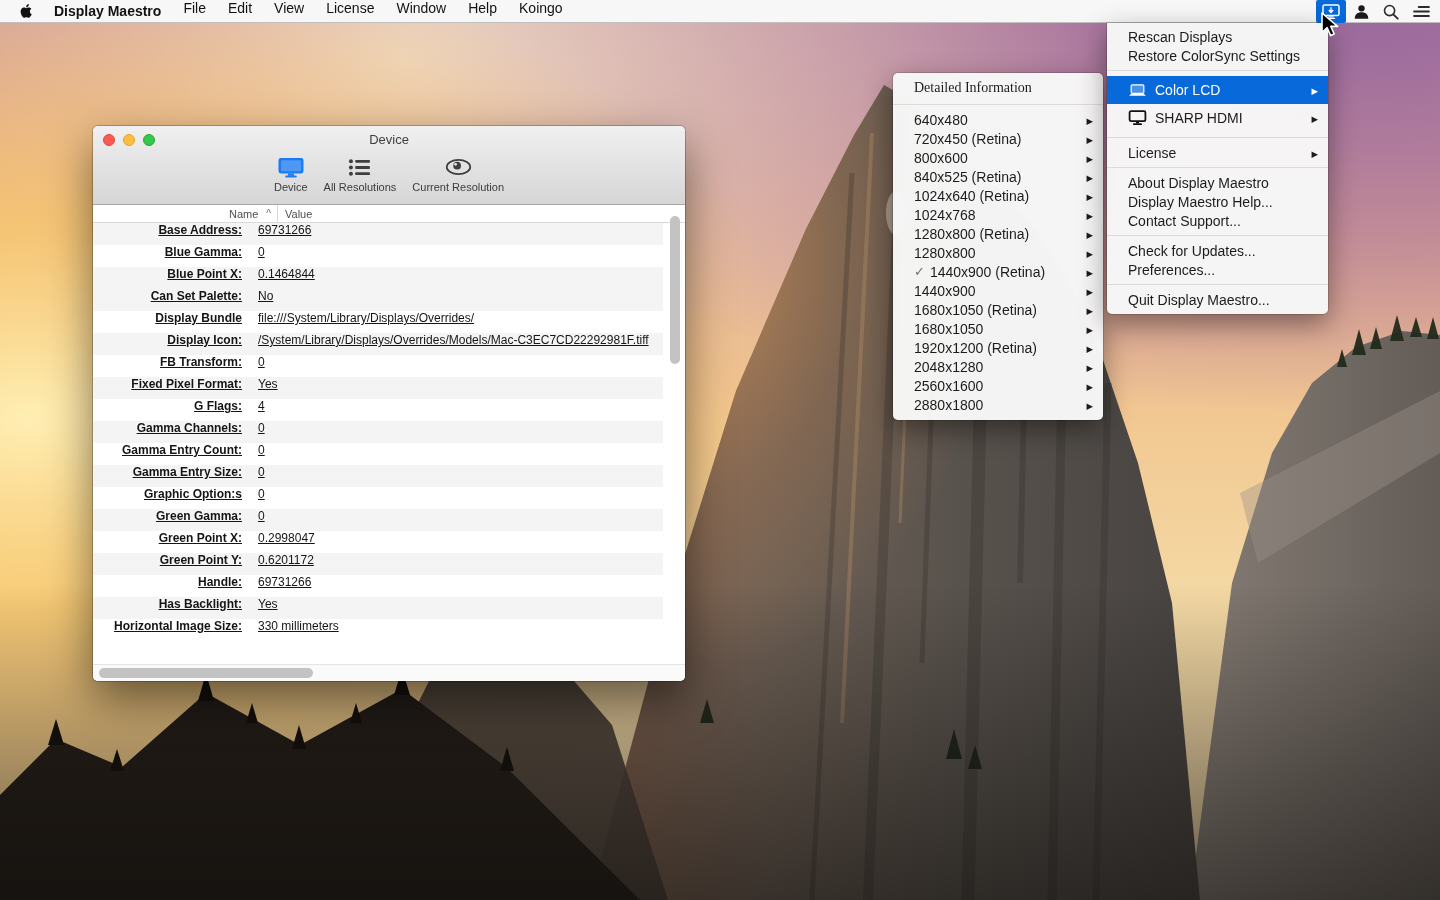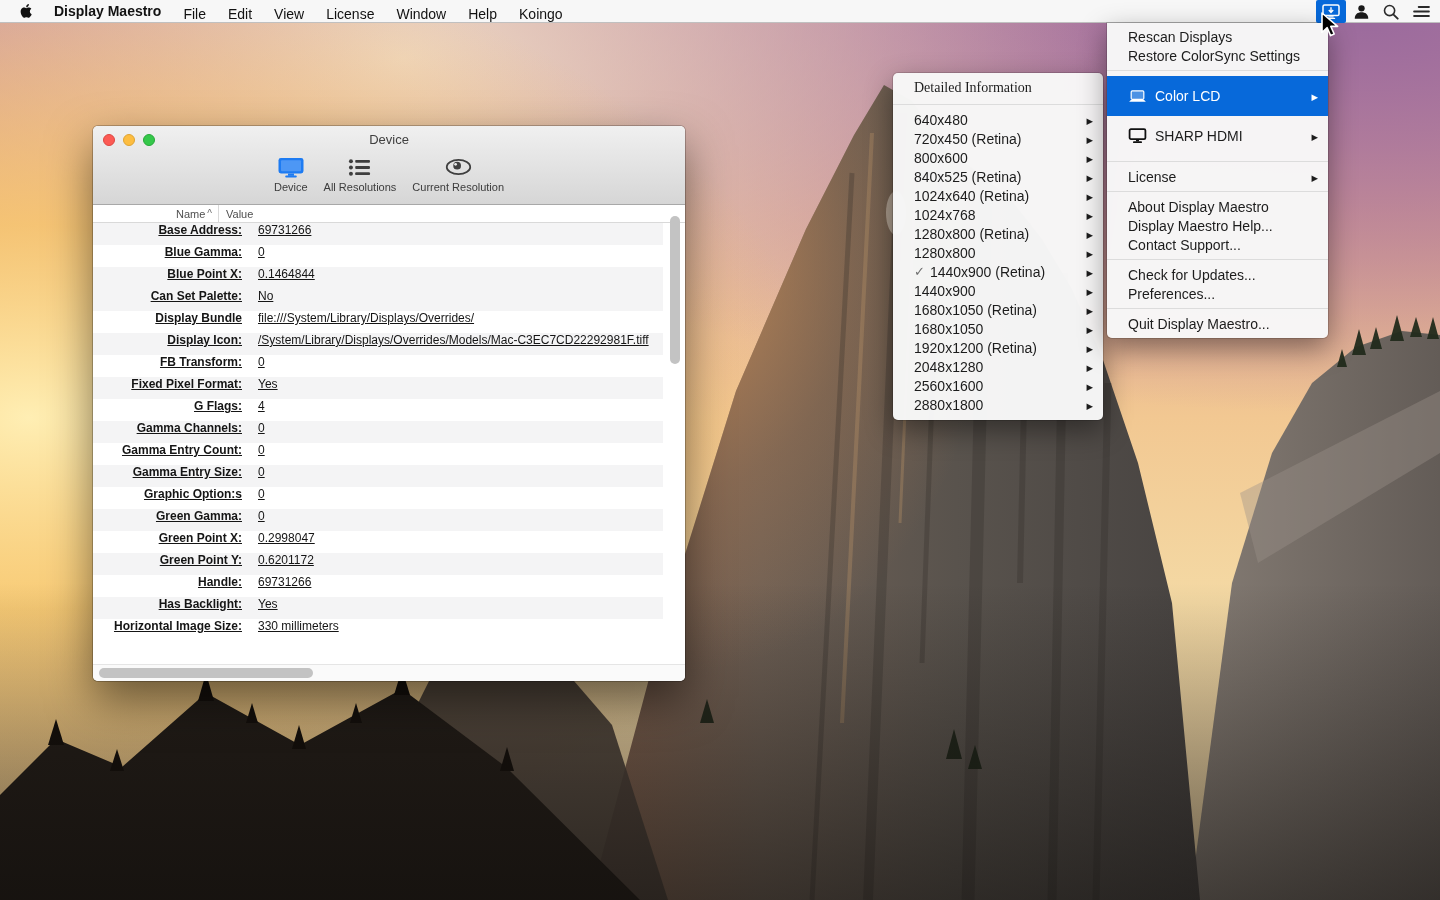--- a/index.html
+++ b/index.html
@@ -20,21 +20,21 @@
   .mb-status { width:30px; display:flex; align-items:center; justify-content:center; }
   .mb-status.active { background:#0769da; border-radius:2px; }
 
   
   .menu-panel { position:absolute; background:rgba(247,247,247,0.98);
     box-shadow:0 0 0 1px rgba(0,0,0,0.14), 0 10px 28px rgba(0,0,0,0.42);
     font-size:14px; color:#1c1c1c; }
   #status-menu { left:1107px; top:23px; width:221px; border-radius:0 0 5px 5px; padding:4px 0 5px; z-index:60; }
   #resolution-menu { left:893px; top:73px; width:210px; border-radius:5px; padding:4px 0 6px; z-index:55; }
   .menu-item { display:flex; align-items:center; height:19px; padding:0 10px 0 21px; white-space:nowrap; }
-  .menu-item.tall { height:40px; }
+  .menu-item.tall { height:28px; }
   .menu-item.header { height:22px;font-family:Liberation Serif, serif; }
   .menu-item .mi-label { flex:1; }
   .mi-icon { display:flex; margin-right:8px; }
   .mi-arrow { font-size:8.5px; color:#1c1c1c; transform:translateY(0.5px); }
   .mi-check { color:#6f6f6f; margin-right:5px; font-size:13px; font-weight:bold; }
   .menu-item.highlighted { background:#0769da; color:#fff; }
   .menu-item.highlighted .mi-arrow { color:#fff; }
   .menu-separator { height:1px; background:#dcdcdc; margin:5px 0; }
 
   
@@ -47,21 +47,21 @@
   .light { width:12px; height:12px; border-radius:50%; }
   .light.red { background:#fc5a54; border:1px solid #dd4741; }
   .light.yellow { background:#fdbd40; border:1px solid #dfa432; }
   .light.green { background:#35c84a; border:1px solid #28a83a; }
   .toolbar { display:flex; justify-content:center; align-items:flex-start; gap:16px; padding-top:1px; }
   .tb-item { display:flex; flex-direction:column; align-items:center; font-size:11px; color:#3c3c3c; }
   .tb-icon { height:26px; display:flex; align-items:center; }
   .tb-label { margin-top:1px; }
 
   .table-header { display:flex; height:18px; font-size:11px; color:#4f4f4f; align-items:stretch; border-bottom:1px solid #d9d9d9; background:#fff; }
-  .th-name { width:126px; display:flex; align-items:center; justify-content:flex-end; gap:2px; padding-right:6px; border-right:1px solid #d9d9d9; }
+  .th-name { width:185px; display:flex; align-items:center; justify-content:flex-end; gap:8px; padding-right:6px; border-right:1px solid #d9d9d9; }
   .th-value { display:flex; align-items:center; padding-left:7px; }
   .sort-caret { font-size:10px; color:#6a6a6a; }
   .table-body { width:570px; }
   .t-row { display:flex; height:22px; align-items:flex-start; font-size:12px; color:#151515;text-decoration:underline; }
   .t-row.odd { background:#f4f4f5; }
   .t-name { width:159px; text-align:right; font-weight:bold; padding-right:10px; white-space:nowrap; }
   .t-value { padding-left:6px; white-space:nowrap; }
   .vscroll-thumb { position:absolute; right:5px; top:90px; width:10px; height:148px; background:#c3c3c3; border-radius:5px; z-index:5; }
   .hscroll { position:absolute; left:0; right:0; bottom:0; height:17px; background:#fafafa; border-top:1px solid #e5e5e5; }
   .hscroll-thumb { position:absolute; left:6px; top:3px; width:214px; height:10px; background:#c3c3c3; border-radius:5px; }
@@ -168,21 +168,21 @@
   </svg>
 
   <div class="menubar">
     <div class="mb-left">
       <span class="mb-apple">
         <svg width="13" height="16" viewBox="0 0 17 20">
             <path fill="#111" d="M12.9 10.6c0-2.2 1.8-3.3 1.9-3.4-1-1.5-2.6-1.7-3.2-1.7-1.4-.1-2.7.8-3.4.8-.7 0-1.8-.8-2.9-.8-1.5 0-2.9.9-3.7 2.2-1.6 2.7-.4 6.8 1.1 9 .7 1.1 1.6 2.3 2.8 2.2 1.1 0 1.5-.7 2.9-.7s1.7.7 2.9.7c1.2 0 2-1.1 2.7-2.2.9-1.3 1.2-2.5 1.2-2.6-.1-.1-2.3-.9-2.3-3.5zM10.7 3.9c.6-.8 1-1.8.9-2.9-.9 0-1.9.6-2.6 1.3-.6.7-1 1.7-.9 2.8 1 .1 2-.5 2.6-1.2z"></path>
           </svg>
       </span>
       <span class="mb-app">Display Maestro</span>
-      <span id="menubar-menus" style="display:flex; align-items:flex-end; height:100%;">
+      <span id="menubar-menus" style="display:flex; align-items:flex-start; height:100%;">
           <span class="mb-item">File</span>
           <span class="mb-item">Edit</span>
           <span class="mb-item">View</span>
           <span class="mb-item">License</span>
           <span class="mb-item">Window</span>
           <span class="mb-item">Help</span>
           <span class="mb-item">Koingo</span>
         </span>
     </div>
     <div class="mb-right">

